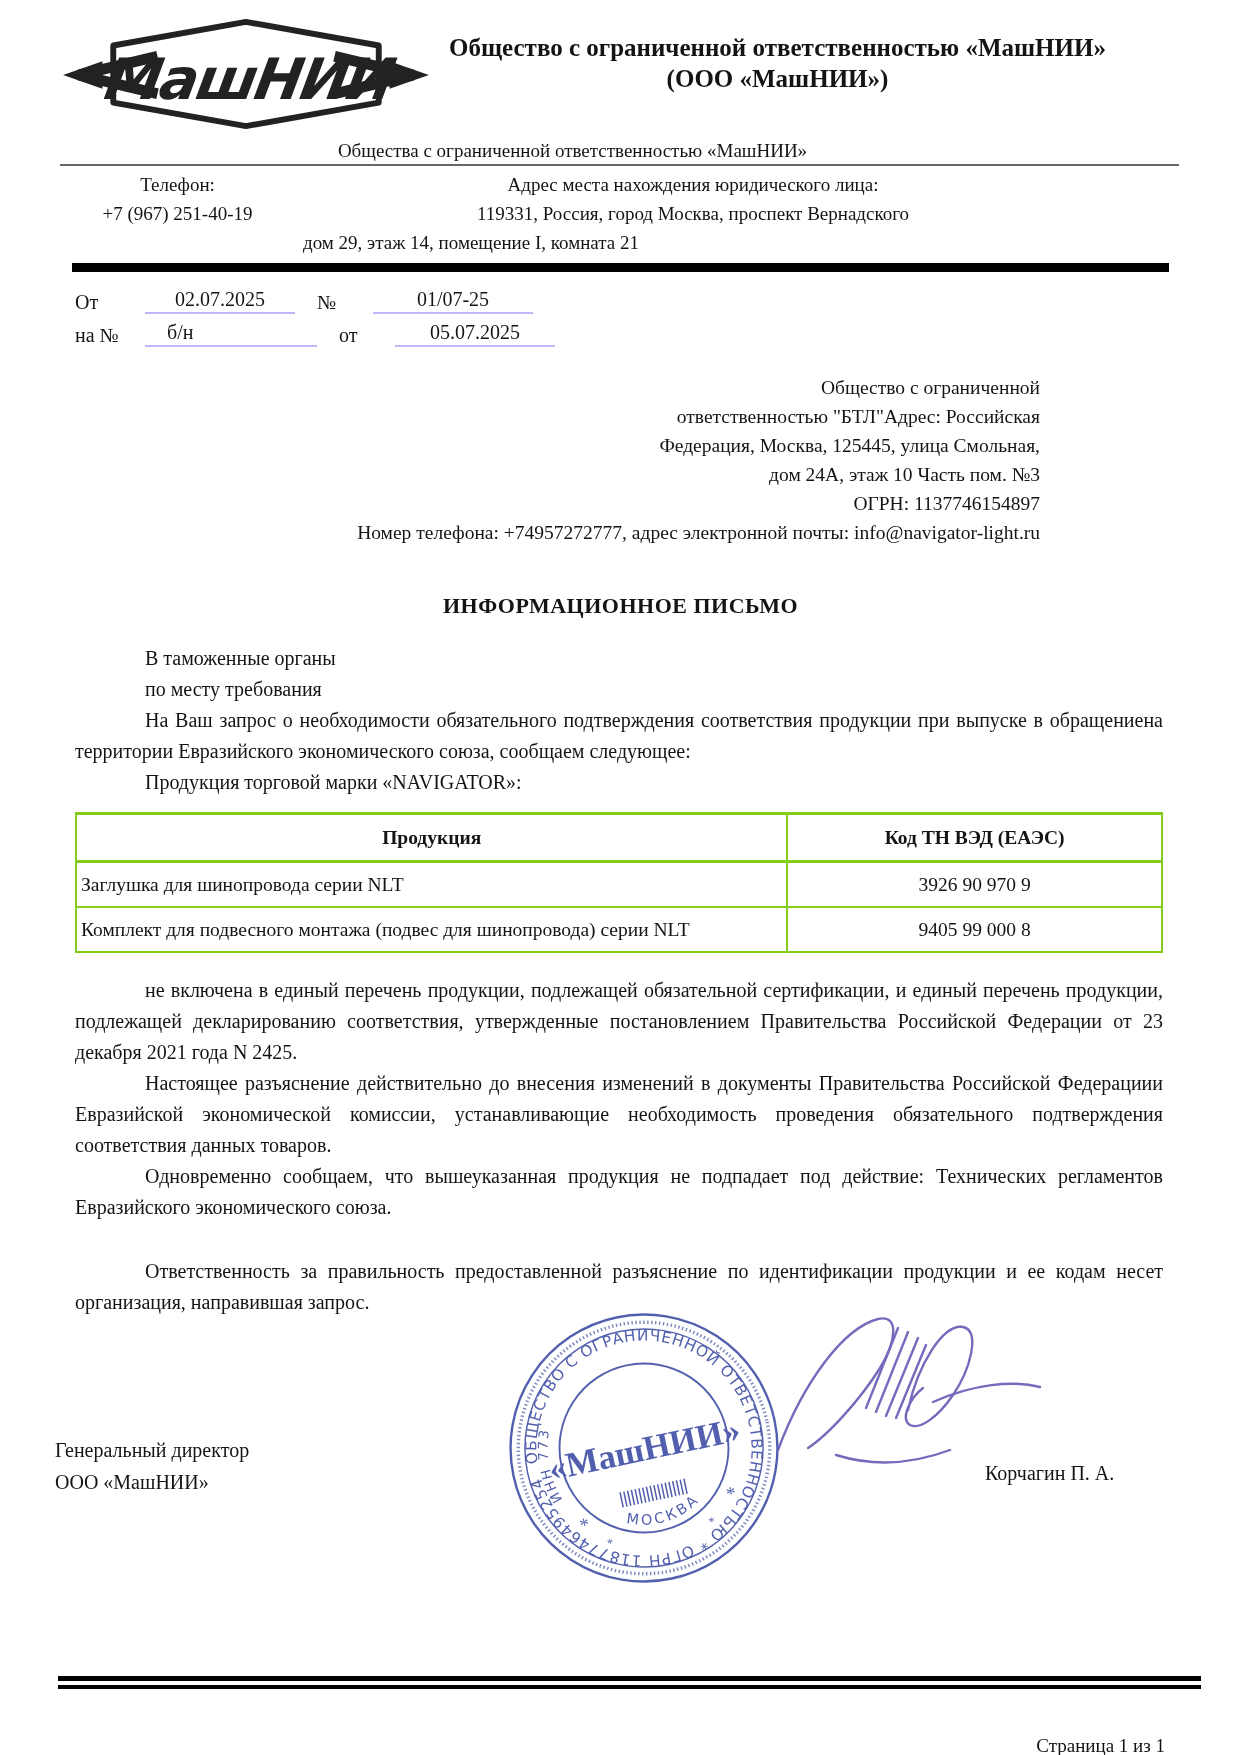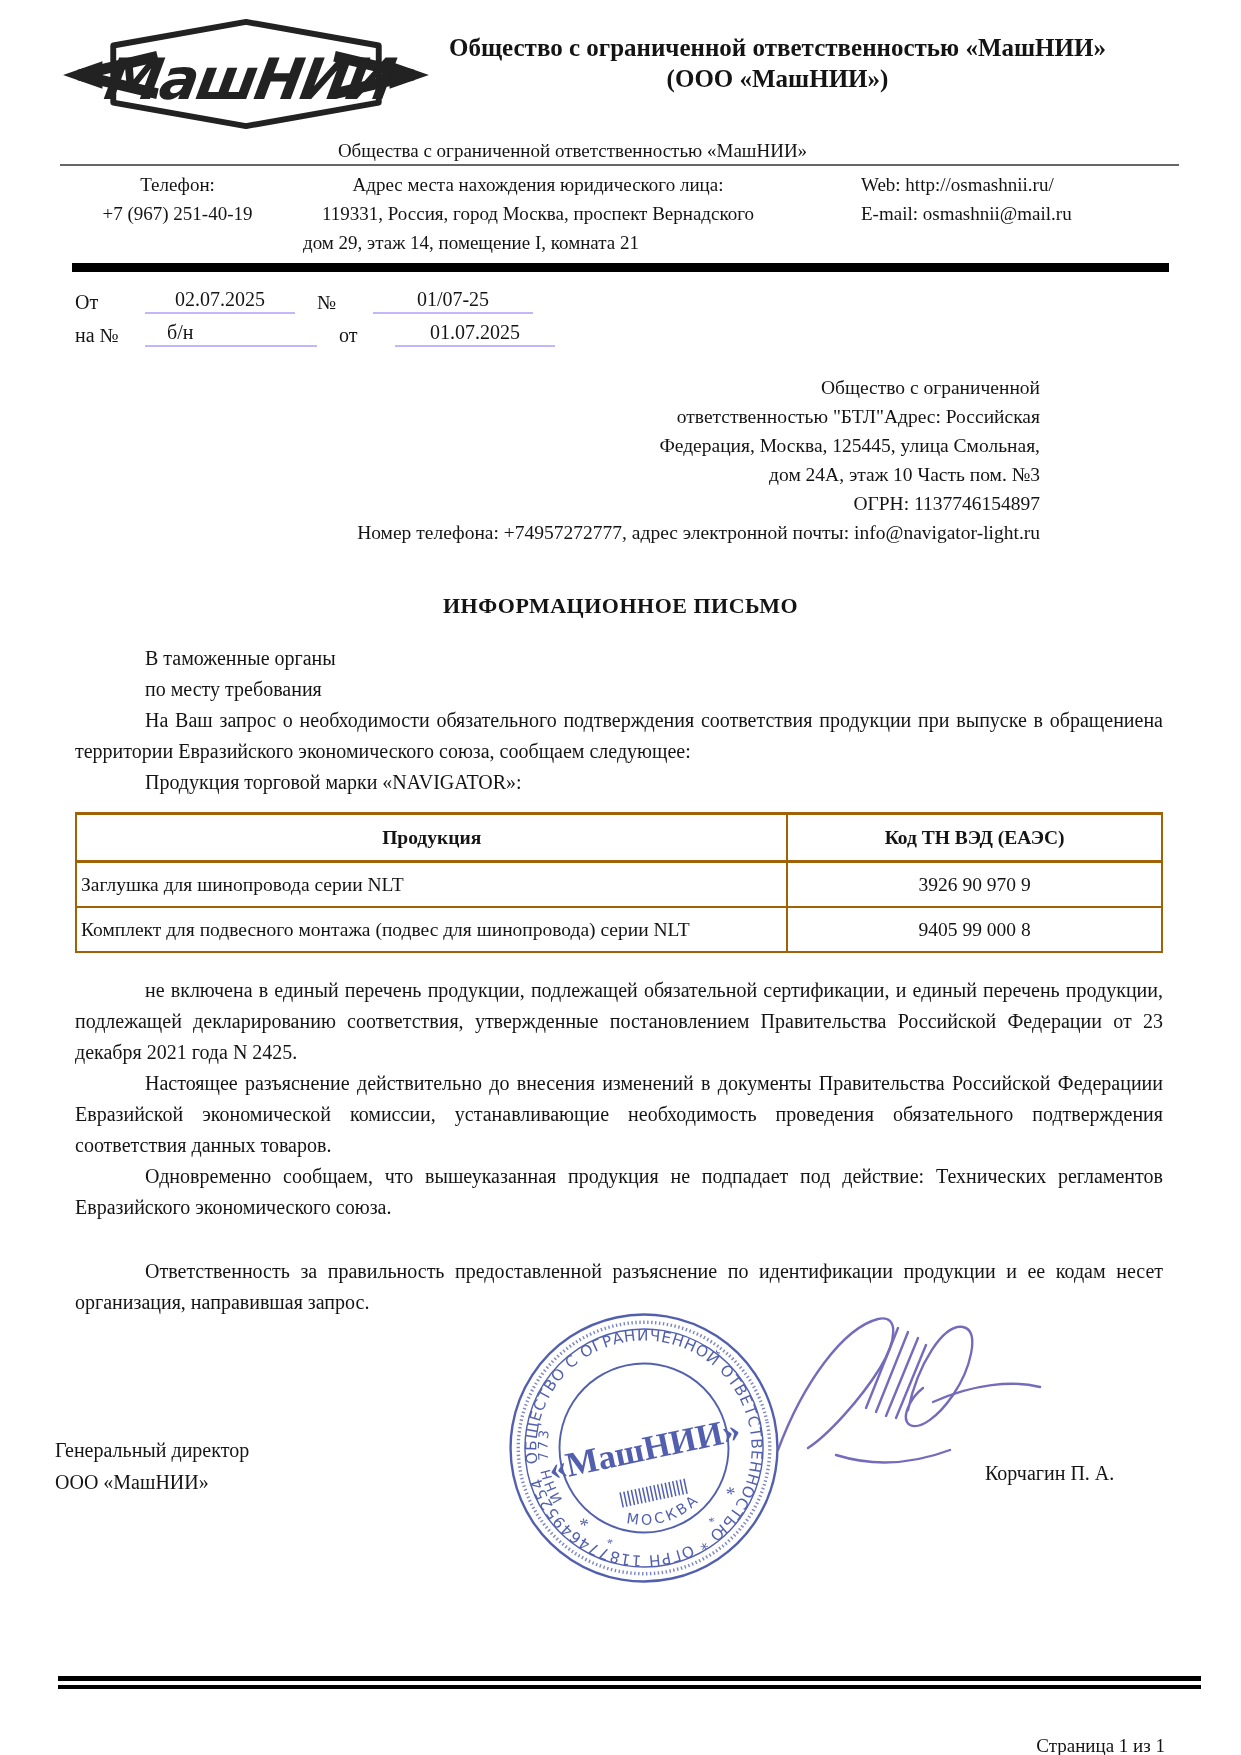--- a/index.html
+++ b/index.html
@@ -31,21 +31,21 @@
   
   .recipient{width:800px;margin:26px 201px 0 auto;text-align:right;font-size:19.5px;line-height:29px;}
   
   .letter-title{text-align:center;font-weight:bold;font-size:22px;margin-top:46px;letter-spacing:.5px;}
   .body-text{margin:24px 78px 0 75px;font-size:20px;line-height:31px;}
   .indent-line{padding-left:70px;}
   p.just{text-align:justify;text-indent:70px;margin:0;}
   p.gap-top{margin-top:33px;}
   
   table.products{width:100%;border-collapse:collapse;margin-top:14px;font-size:19.5px;}
-  table.products th, table.products td{border:2px solid #a16207;}
+  table.products th, table.products td{border:2px solid #84cc16;}
   table.products th{font-weight:bold;text-align:center;padding:7px 4px;border-bottom-width:3px;border-top-width:3px;}
   td.c-prod{text-align:left;padding:6px 2px 6px 4px;}
   td.c-code{text-align:center;padding:6px 2px;}
   
   .sig-section{position:relative;height:330px;margin-top:28px;}
   .sig-label{position:absolute;left:55px;top:88px;font-size:20px;line-height:32px;}
   .stamp{position:absolute;left:500px;top:-42px;width:288px;height:288px;}
   .signature{position:absolute;left:748px;top:-58px;width:310px;height:215px;}
   .sig-name{position:absolute;left:985px;top:116px;font-size:20px;}
   
@@ -78,40 +78,36 @@
 <div class="contacts">
   <div class="c1">
     <div>Телефон:</div>
     <div>+7 (967) 251-40-19</div>
   </div>
   <div class="c2">
     <div>Адрес места нахождения юридического лица:</div>
     <div>119331, Россия, город Москва, проспект Вернадского</div>
     <div class="addr2">дом 29, этаж 14, помещение I, комната 21</div>
   </div>
-  <div class="c3">
-    <div>Web: http://osmashnii.ru/</div>
-    <div>E-mail: osmashnii@mail.ru</div>
-  </div>
 </div>
 
 <div class="thick-bar"></div>
 
 <div class="ref">
   <div class="ref-row">
     <span class="ref-label">От</span>
     <span class="ref-value v1">02.07.2025</span>
     <span class="ref-label small">№</span>
     <span class="ref-value v2">01/07-25</span>
   </div>
   <div class="ref-row">
     <span class="ref-label">на №</span>
     <span class="ref-value v1 left">б/н</span>
     <span class="ref-label small">от</span>
-    <span class="ref-value v2">01.07.2025</span>
+    <span class="ref-value v2">05.07.2025</span>
   </div>
 </div>
 
 <div class="recipient">
   <div>Общество с ограниченной</div>
   <div>ответственностью "БТЛ"Адрес: Российская</div>
   <div>Федерация, Москва, 125445, улица Смольная,</div>
   <div>дом 24А, этаж 10 Часть пом. №3</div>
   <div>ОГРН: 1137746154897</div>
   <div>Номер телефона: +74957272777, адрес электронной почты: info@navigator-light.ru</div>

